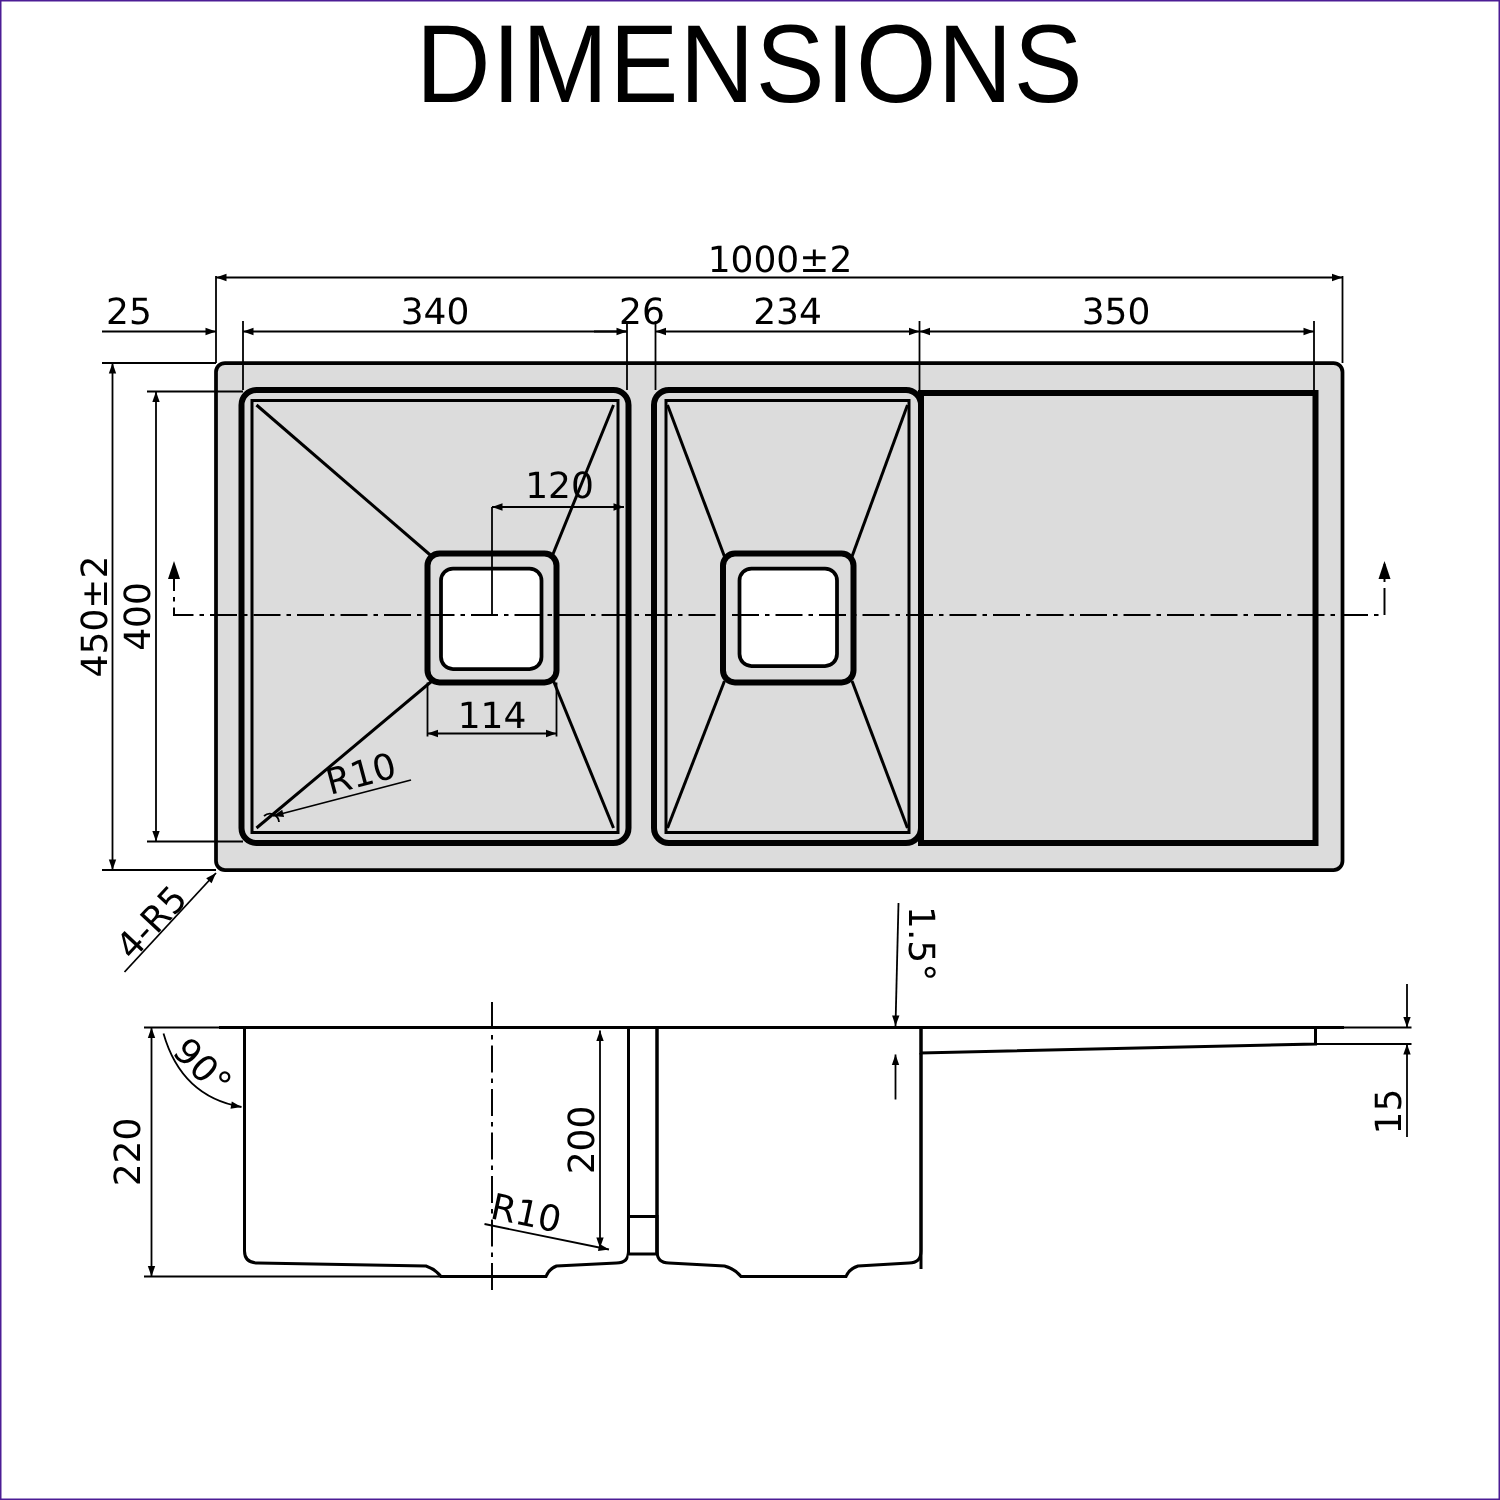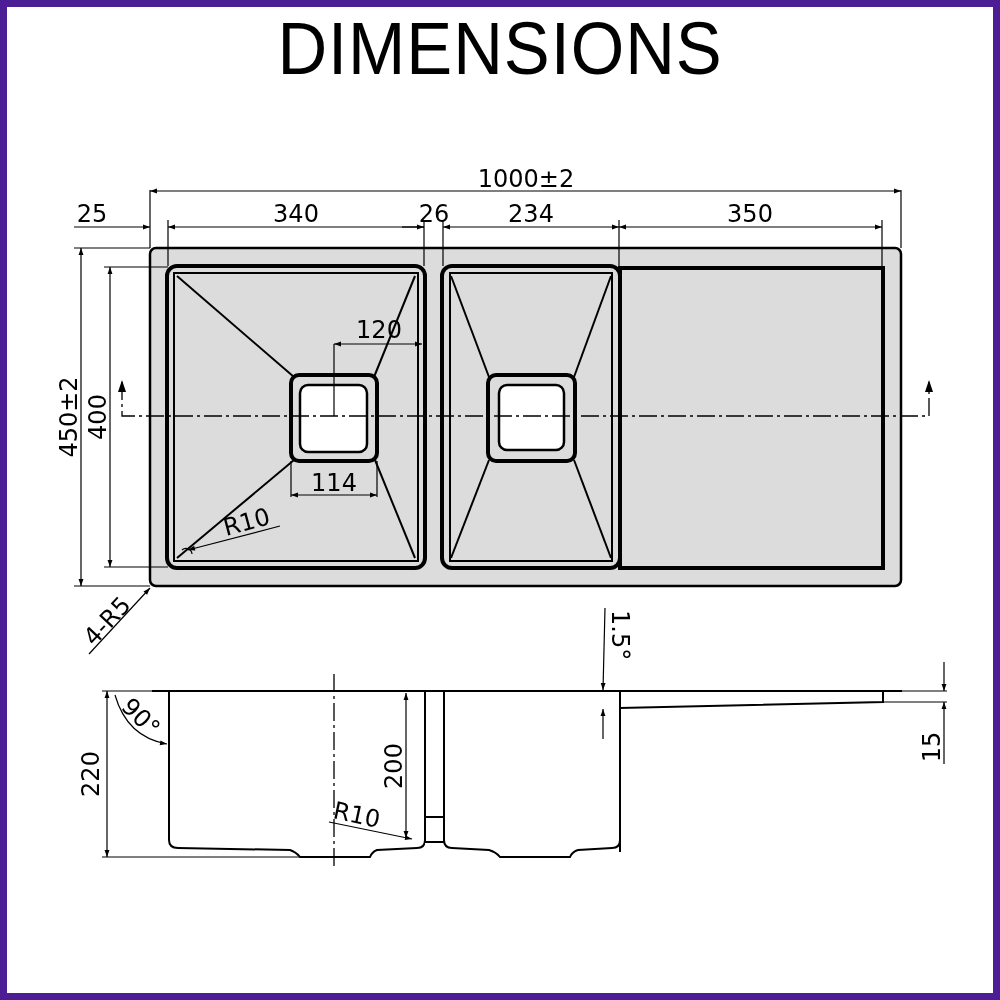--- a/index.html
+++ b/index.html
@@ -1,18 +1,18 @@
 <!DOCTYPE html>
 <html><head>
 <meta charset="utf-8">
 <style>
   html, body { margin: 0; padding: 0; background: #000; }
   #frame {
     position: relative; width: 1000px; height: 1000px; box-sizing: border-box;
-    background: #fff; border: 7px solid #4c1d95; overflow: hidden;
+    background: #fff; border: 1px solid #4c1d95; overflow: hidden;
   }
   #title {
     position: absolute; left: 0; right: 0; top: 2px; text-align: center;
     font-family: "Liberation Sans", sans-serif; font-size: 74px; line-height: 80px;
     letter-spacing: 1px; color: #000; transform: scaleX(0.93);
   }
   svg { position: absolute; left: -5px; top: -5px; }
   .lbl { font-family: "DejaVu Sans", sans-serif; font-size: 24px; fill: #000; }
   .thin { stroke: #000; stroke-width: 1.2; fill: none; }
   .med { stroke: #000; stroke-width: 2; fill: none; }

